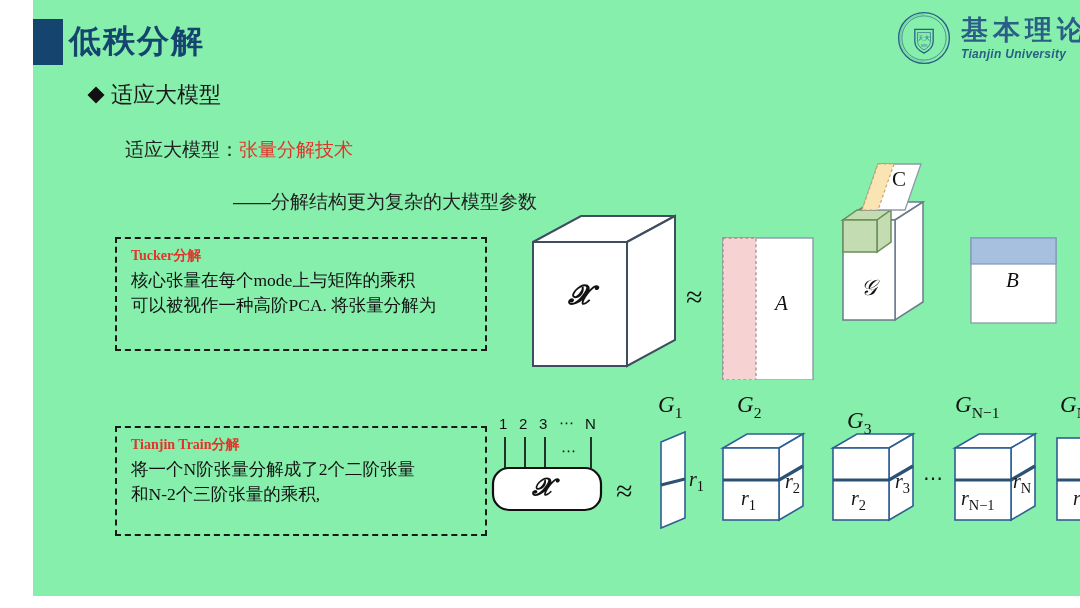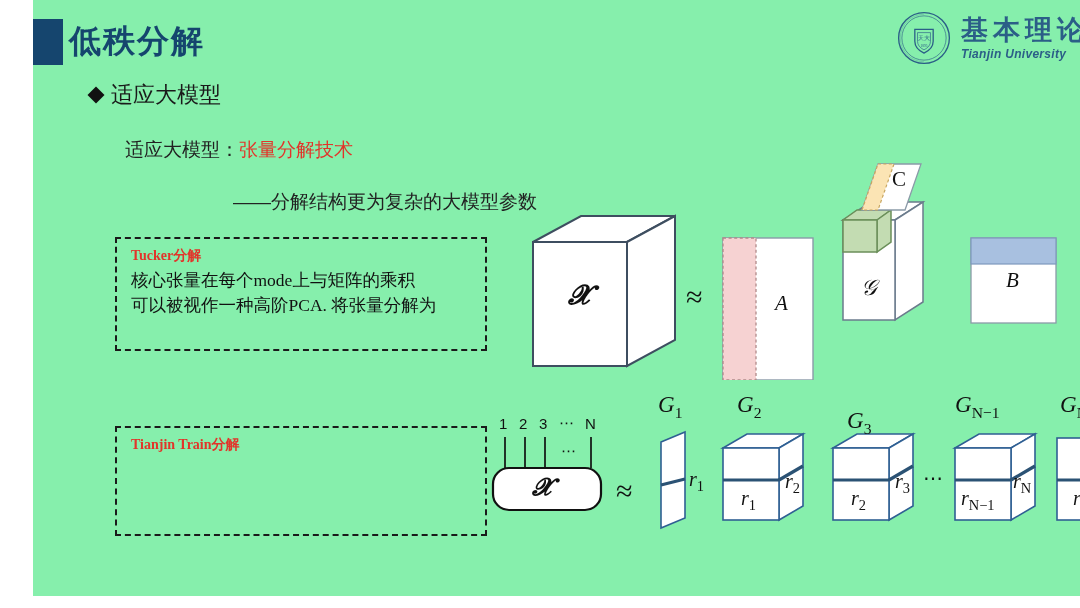--- a/index.html
+++ b/index.html
@@ -223,20 +223,22 @@
   <div class="line-sub">——分解结构更为复杂的大模型参数</div>
 
   <div class="note-box" id="box-tucker">
     <div class="note-head">Tucker分解</div>
     <div class="note-body">核心张量在每个mode上与矩阵的乘积</div>
     <div class="note-body">可以被视作一种高阶PCA. 将张量分解为</div>
   </div>
 
   <div class="note-box" id="box-tt">
     <div class="note-head">Tianjin Train分解</div>
+    <div class="note-body">将一个N阶张量分解成了2个二阶张量</div>
+    <div class="note-body">和N-2个三阶张量的乘积,</div>
   </div>
 
   <div class="fig" style="left:490px; top:150px; width:590px; height:230px;">
     <svg width="590" height="230" viewBox="0 0 590 230">
 
       <g stroke="#3e4e60" stroke-width="2" fill="#ffffff">
         <polygon points="10,92 58,66 152,66 104,92"></polygon>
         <polygon points="104,92 152,66 152,190 104,216"></polygon>
         <rect x="10" y="92" width="94" height="124"></rect>
       </g>

